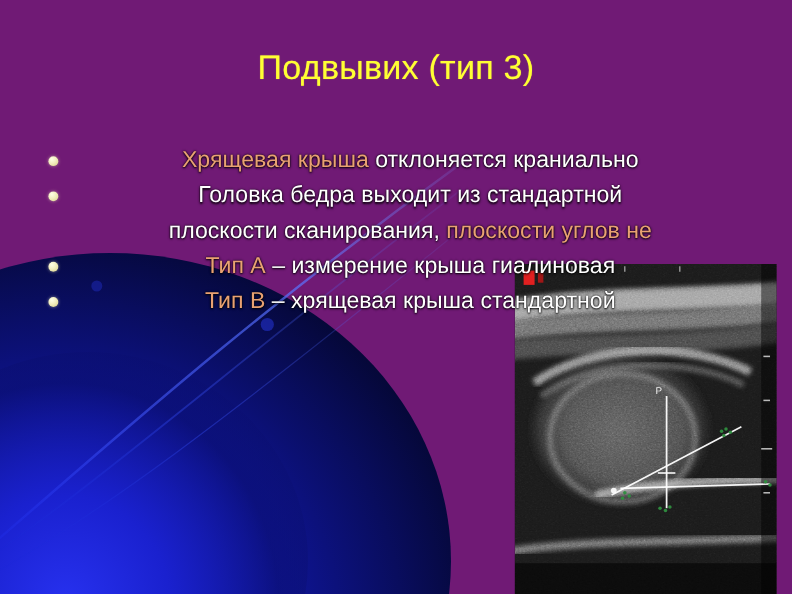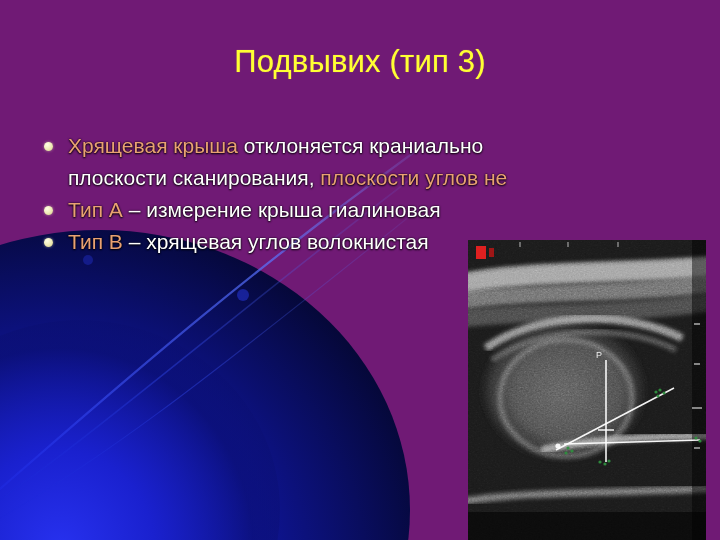--- a/index.html
+++ b/index.html
@@ -96,20 +96,21 @@
     z-index: 5;
   }
   .bullet-row {
     position: relative;
     padding-left: 30px;
     margin-bottom: 3px;
     font-size: 21px;
     line-height: 29px;
     color: #ffffff;
     text-shadow: 0 0 2px rgba(0,0,0,.95), 0 1px 2px rgba(0,0,0,.9);
+    text-align: center;
   }
   .bullet-row::before {
     content: "";
     position: absolute;
     left: 6px;
     top: 11px;
     width: 9px;
     height: 9px;
     border-radius: 50%;
     background: radial-gradient(circle at 35% 30%, #ffffe6 0%, #f2eebe 45%, #d6cf86 100%);
@@ -254,18 +255,19 @@
         <g>
           <rect x="8" y="6" width="10" height="13" fill="#e02020"></rect>
           <rect x="21" y="8" width="5" height="9" fill="#c01515" opacity=".8"></rect>
         </g>
       </g>
     </svg>
   </div>
 
   <div class="bullets">
       <div class="bullet-row"><span class="hl">Хрящевая крыша</span><span class="wt"> отклоняется краниально</span></div>
+      <div class="bullet-row"><span class="wt">Головка бедра выходит из стандартной</span></div>
       <div class="bullet-row no-marker cont"><span class="wt">плоскости сканирования, </span><span class="hl">плоскости углов не</span></div>
       <div class="bullet-row"><span class="hl">Тип А</span><span class="wt"> – измерение крыша гиалиновая</span></div>
-      <div class="bullet-row"><span class="hl">Тип В</span><span class="wt"> – хрящевая углов волокнистая</span></div>
+      <div class="bullet-row"><span class="hl">Тип В</span><span class="wt"> – хрящевая крыша стандартной</span></div>
     </div>
 
 </div>
 
 </body></html>

